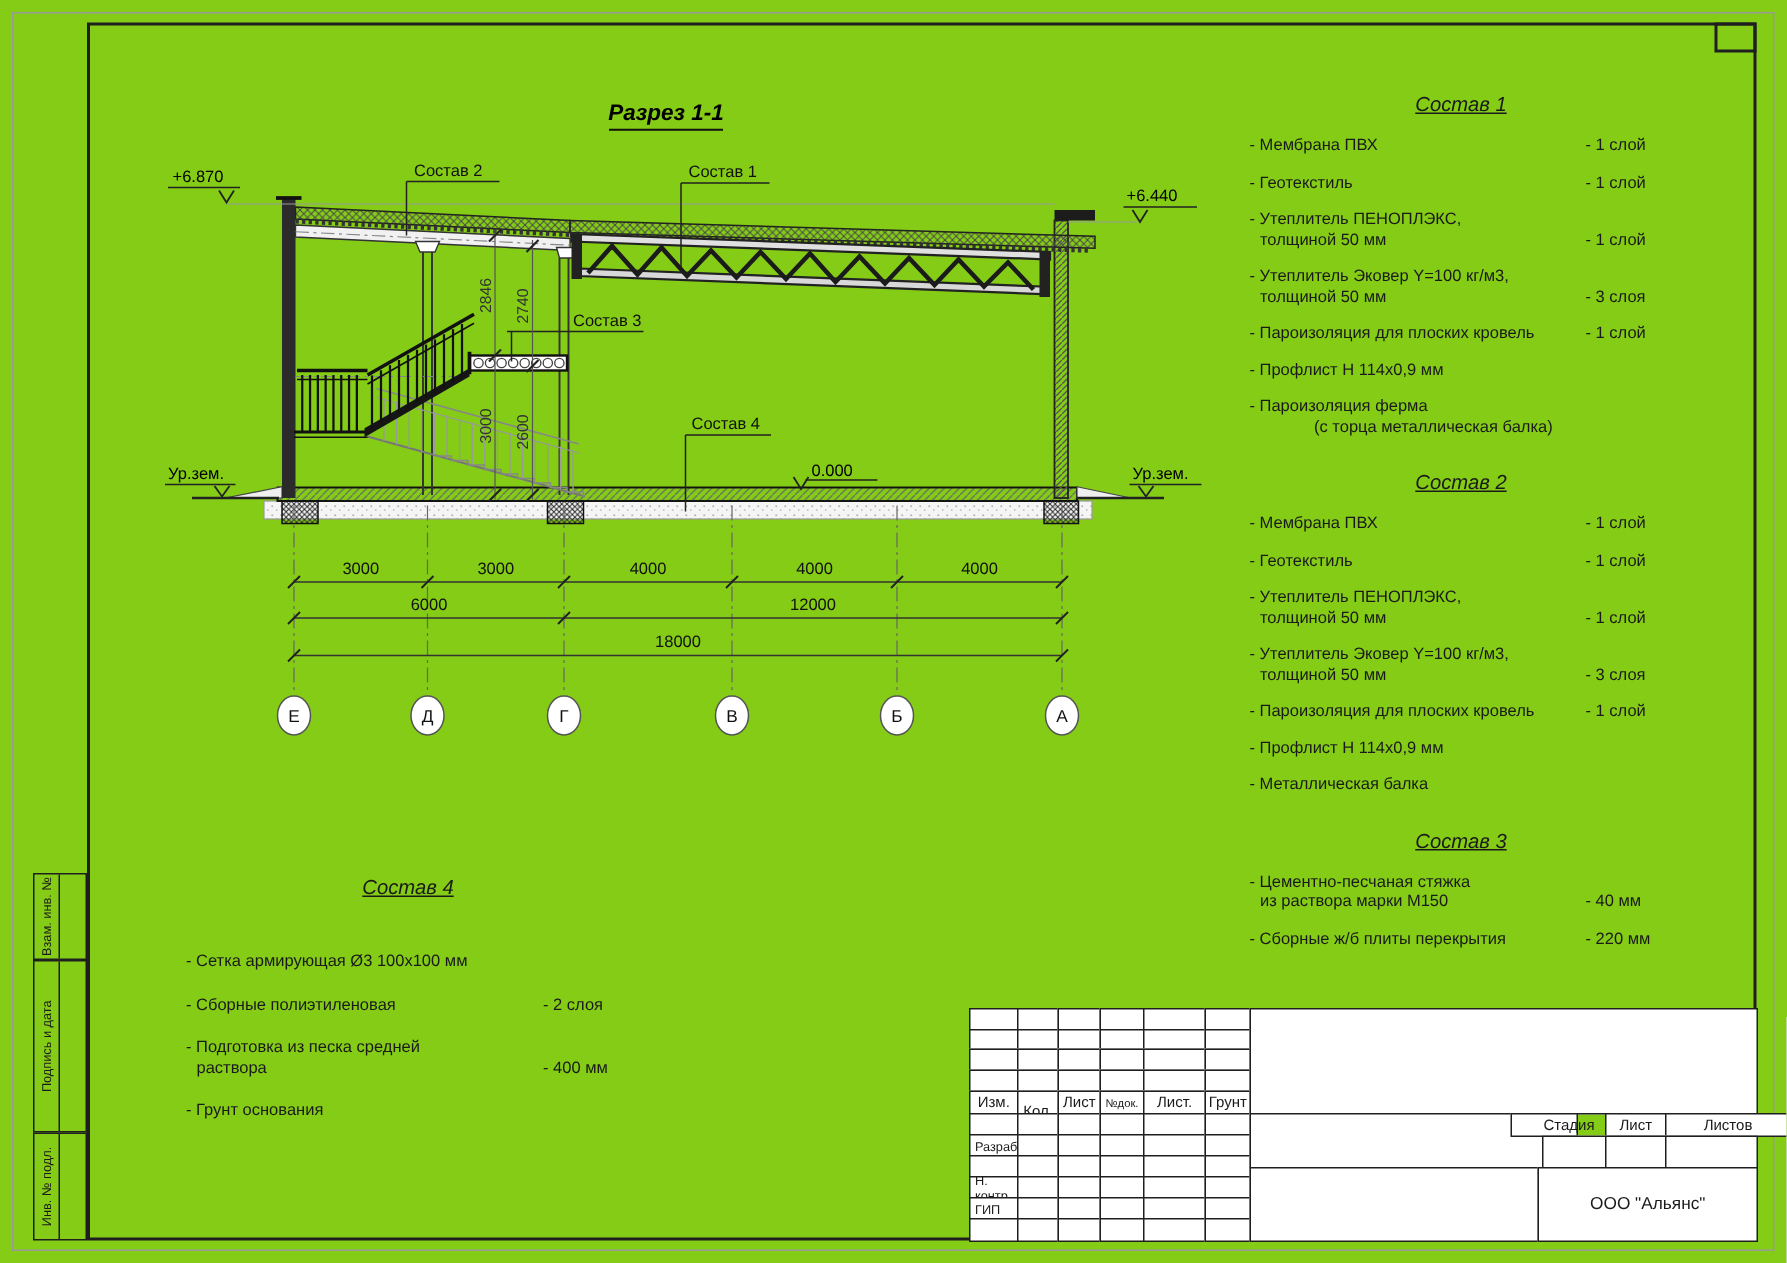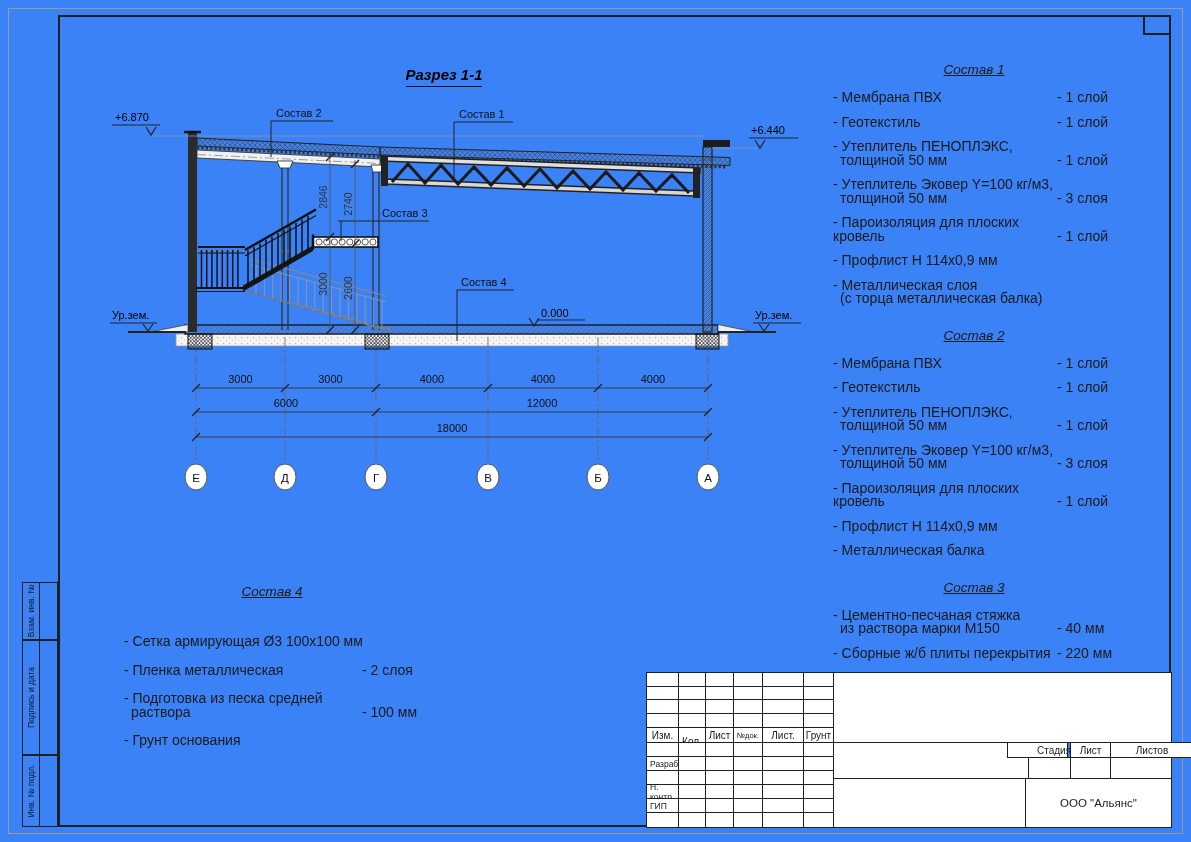--- a/index.html
+++ b/index.html
@@ -1,28 +1,28 @@
 <!DOCTYPE html>
 <html><head>
 <meta charset="utf-8">
 <style>
   html,body{margin:0;padding:0;background:#e8e8e8;}
-  .page{position:relative;width:1191px;height:842px;background:#3b82f6;font-family:"Liberation Sans",sans-serif;color:#1a1a1a;overflow:hidden;}
+  .page{position:relative;width:1191px;height:842px;background:#84cc16;font-family:"Liberation Sans",sans-serif;color:#1a1a1a;overflow:hidden;}
   .outer-border{position:absolute;left:8px;top:8px;width:1175px;height:826px;border:1px solid #9a9a9a;box-sizing:border-box;}
   .inner-frame{position:absolute;left:58px;top:15px;width:1113px;height:812px;border:2px solid #1f1f1f;box-sizing:border-box;}
   .corner-box{position:absolute;left:1143px;top:15px;width:28px;height:20px;border:2px solid #1f1f1f;box-sizing:border-box;}
   svg{position:absolute;left:0;top:0;}
   .spec-col{position:absolute;}
   #spec-right{left:833px;top:62px;width:282px;}
   #spec-left{left:124px;top:584px;width:296px;}
   .spec-list{margin-bottom:22px;}
   .spec-title{font-style:italic;font-size:13.5px;text-align:center;text-decoration:underline;margin-bottom:14px;}
   .spec-list-3 .spec-title{margin-bottom:36px;}
   .spec-list-3 .spec-item{margin-bottom:15px;}
-  .spec-item{display:flex;justify-content:flex-end;align-items:flex-end;margin-bottom:11px;font-size:14px;line-height:13.5px;}
+  .spec-item{display:flex;justify-content:flex-end;align-items:flex-end;margin-bottom:11px;font-size:11px;line-height:13.5px;}
   .spec-item .val{width:58px;flex:none;white-space:nowrap;}
   .spec-item .lines{flex:1;}
   #title-block{position:absolute;left:646px;top:672px;width:525px;height:155px;}
   .tb-cell{position:absolute;border:1px solid #1f1f1f;box-sizing:border-box;display:flex;align-items:center;justify-content:center;font-size:10px;background:#fff;}
   .tb-head{font-size:10px;}
   .tb-head-sm{font-size:7.5px;}
   .tb-role{justify-content:flex-start;padding-left:3px;font-size:8.5px;}
   .tb-company{font-size:11.5px;}
   #side-strip{position:absolute;left:22px;top:582px;width:36px;}
   .strip-box{position:relative;border:1px solid #1f1f1f;box-sizing:border-box;width:36px;}
@@ -319,22 +319,22 @@
           </div>
           <div class="val">- 1 слой</div>
         </div>
         <div class="spec-item">
           <div class="lines">
             <div style="">- Профлист Н 114х0,9 мм</div>
           </div>
         </div>
         <div class="spec-item">
           <div class="lines">
-            <div style="">- Металлическая слоя</div>
-            <div style="padding-left: 7px;">(с торца металлическая балка)</div>
+            <div style="">- Пароизоляция ферма</div>
+            <div style="padding-left: 7px; margin-left: 36px;">(с торца металлическая балка)</div>
           </div>
         </div>
       </div>
     <div class="spec-list spec-list-1">
         <div class="spec-title">Состав 2</div>
         <div class="spec-item">
           <div class="lines">
             <div style="">- Мембрана ПВХ</div>
           </div>
           <div class="val">- 1 слой</div>
@@ -396,30 +396,30 @@
   <div id="spec-left" class="spec-col">
     <div class="spec-list spec-list-3">
         <div class="spec-title">Состав 4</div>
         <div class="spec-item">
           <div class="lines">
             <div style="">- Сетка армирующая Ø3 100х100 мм</div>
           </div>
         </div>
         <div class="spec-item">
           <div class="lines">
-            <div style="">- Пленка металлическая</div>
+            <div style="">- Сборные полиэтиленовая</div>
           </div>
           <div class="val">- 2 слоя</div>
         </div>
         <div class="spec-item">
           <div class="lines">
             <div style="">- Подготовка из песка средней</div>
             <div style="padding-left: 7px;">раствора</div>
           </div>
-          <div class="val">- 100 мм</div>
+          <div class="val">- 400 мм</div>
         </div>
         <div class="spec-item">
           <div class="lines">
             <div style="">- Грунт основания</div>
           </div>
         </div>
       </div>
   </div>
 
   <div id="title-block">
@@ -484,21 +484,21 @@
       <div class="tb-cell" style="left: 116px; top: 126px; width: 42px; height: 15px;"></div>
       <div class="tb-cell" style="left: 157px; top: 126px; width: 31px; height: 15px;"></div>
       <div class="tb-cell" style="left: 0px; top: 140px; width: 33px; height: 16px;"></div>
       <div class="tb-cell" style="left: 32px; top: 140px; width: 28px; height: 16px;"></div>
       <div class="tb-cell" style="left: 59px; top: 140px; width: 29px; height: 16px;"></div>
       <div class="tb-cell" style="left: 87px; top: 140px; width: 30px; height: 16px;"></div>
       <div class="tb-cell" style="left: 116px; top: 140px; width: 42px; height: 16px;"></div>
       <div class="tb-cell" style="left: 157px; top: 140px; width: 31px; height: 16px;"></div>
       <div class="tb-cell" style="left: 187px; top: 0px; width: 339px; height: 71px;"></div>
       <div class="tb-cell" style="left: 187px; top: 70px; width: 196px; height: 37px;"></div>
-      <div class="tb-cell tb-head" style="left: 361px; top: 70px; width: 61px; height: 16px; padding-left: 33px;">Стадия</div>
+      <div class="tb-cell tb-head" style="left: 361px; top: 70px; width: 45px; height: 16px; padding-left: 33px;">Стадия</div>
       <div class="tb-cell tb-head" style="left: 424px; top: 70px; width: 41px; height: 16px;">Лист</div>
       <div class="tb-cell tb-head" style="left: 464px; top: 70px; width: 84px; height: 16px;">Листов</div>
       <div class="tb-cell" style="left: 382px; top: 85px; width: 43px; height: 22px;"></div>
       <div class="tb-cell" style="left: 424px; top: 85px; width: 41px; height: 22px;"></div>
       <div class="tb-cell" style="left: 464px; top: 85px; width: 62px; height: 22px;"></div>
       <div class="tb-cell" style="left: 187px; top: 106px; width: 193px; height: 50px;"></div>
       <div class="tb-cell tb-company" style="left: 379px; top: 106px; width: 147px; height: 50px;">ООО "Альянс"</div>
     </div>
   <div id="side-strip">
       <div class="strip-box" style="height: 58px;">

